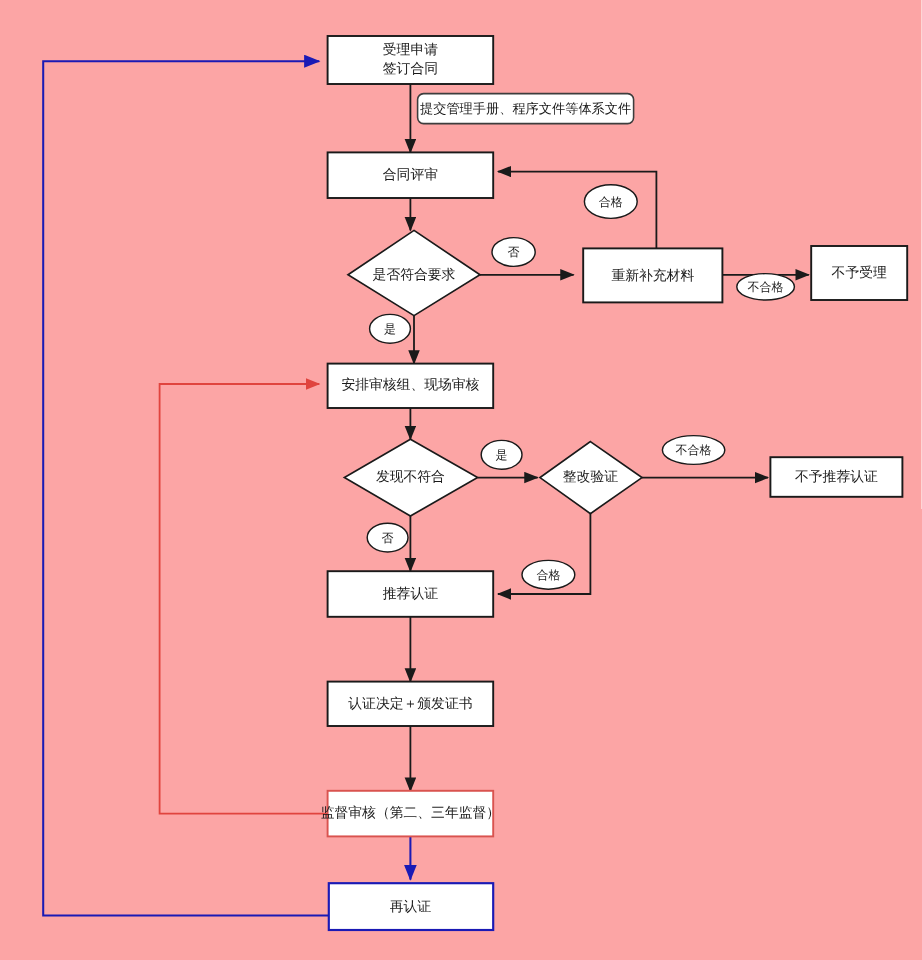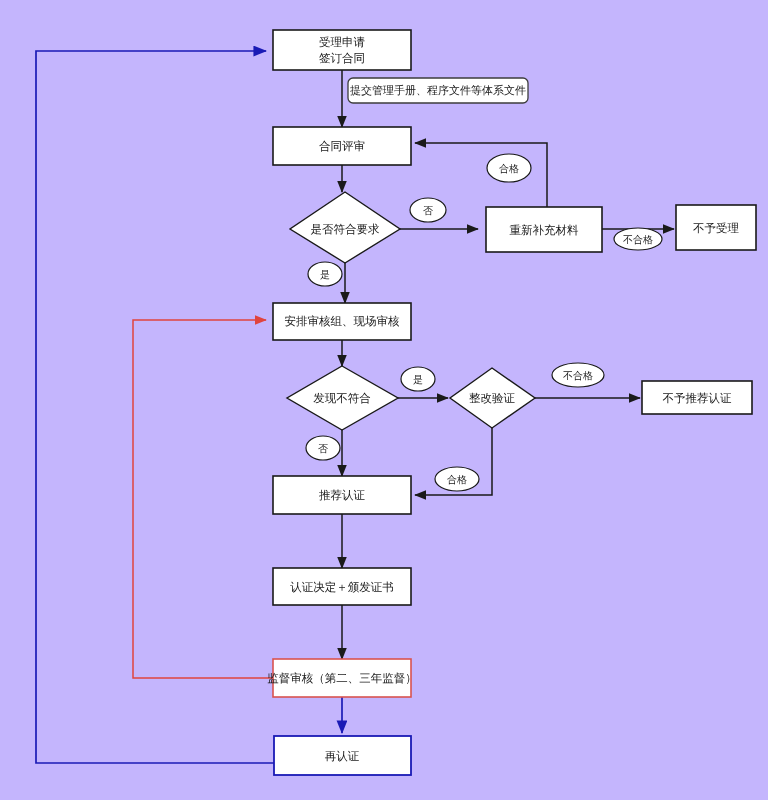--- a/index.html
+++ b/index.html
@@ -7,21 +7,21 @@
     padding: 0;
     background: #ffffff;
   }
   body {
     font-family: "DejaVu Sans", "Liberation Sans", sans-serif;
   }
   #canvas-wrap {
     position: relative;
     width: 768px;
     height: 800px;
-    background: #c4b5fd;
+    background: #fca5a5;
     overflow: hidden;
   }
   svg#flow {
     position: absolute;
     left: 0;
     top: 0;
     width: 768px;
     height: 800px;
     display: block;
   }

